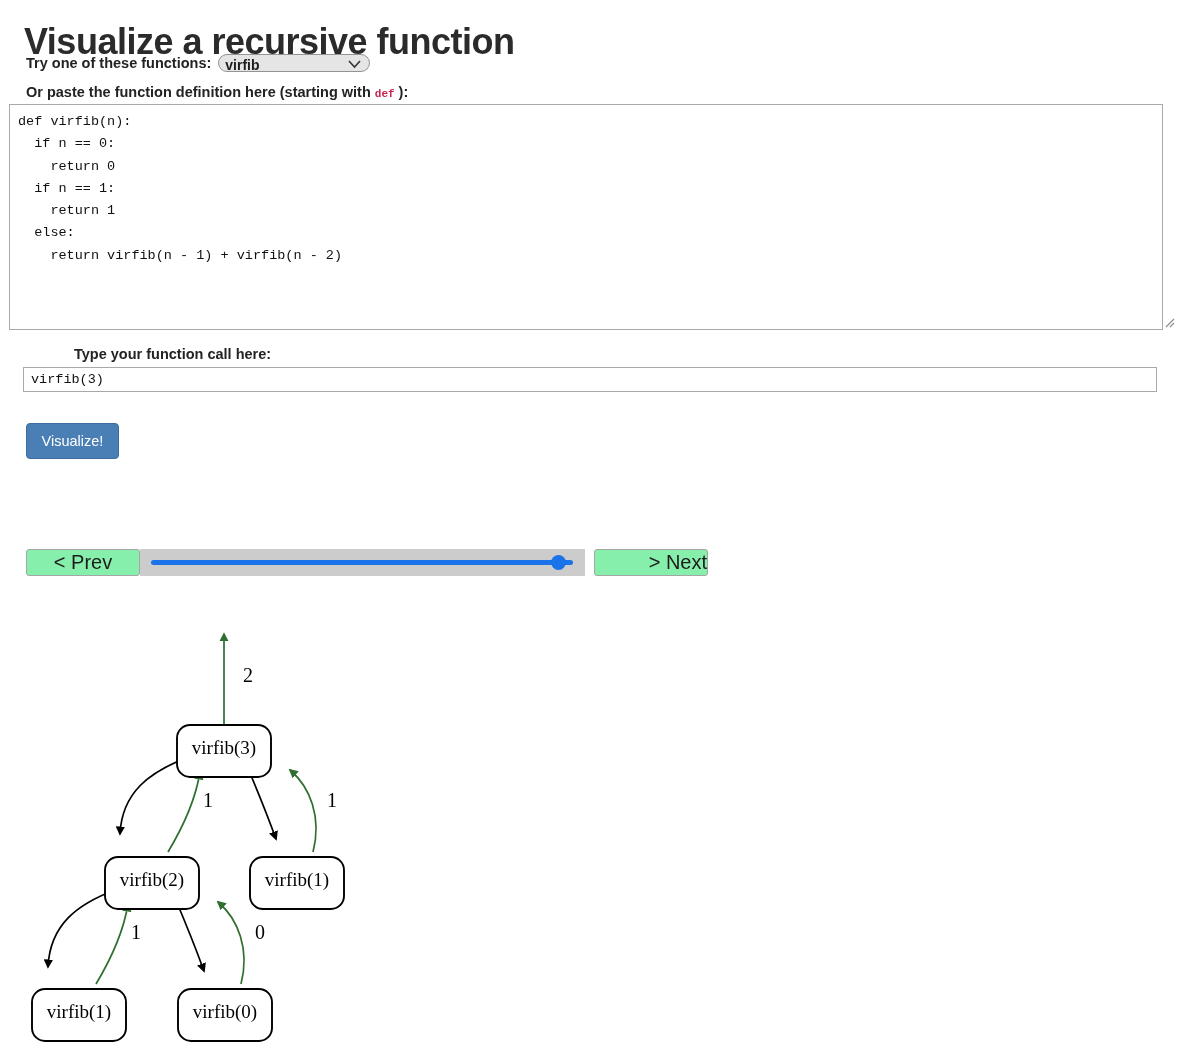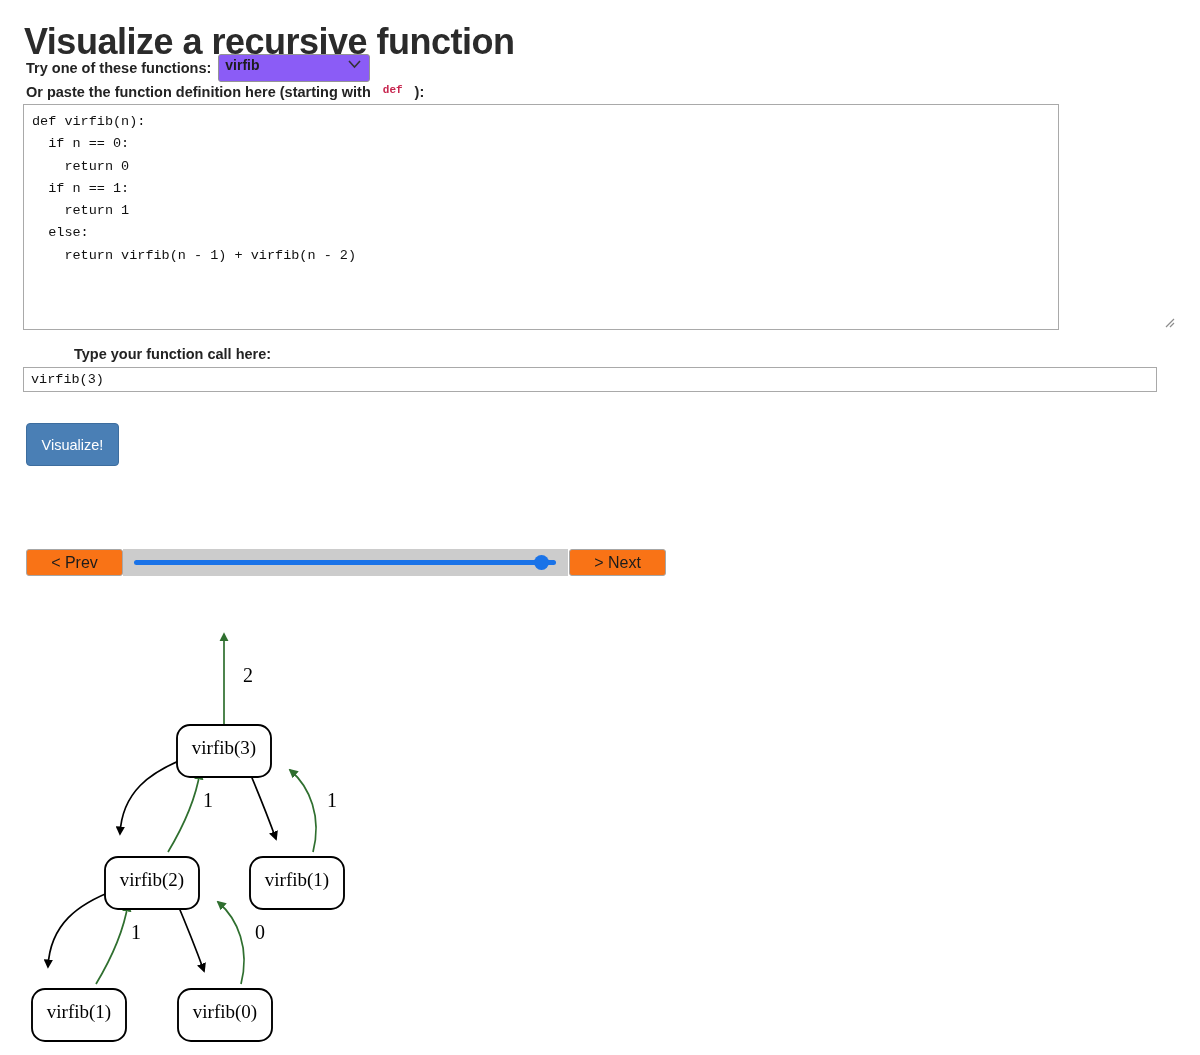--- a/index.html
+++ b/index.html
@@ -39,24 +39,24 @@
   .lbl-bold {
     font-size: 14.5px;
     font-weight: 700;
     color: #232323;
     white-space: nowrap;
   }
 
   .select-wrap {
     position: relative;
     width: 152px;
-    height: 28px;
+    height: 18px;
     border: 1px solid #949494;
-    border-radius: 3px;
-    background: #8b5cf6;
+    border-radius: 10px;
+    background: #e5e5e5;
     box-sizing: border-box;
   }
   .select-value {
     position: absolute;
     left: 6px;
     top: 2px;
     font-size: 14px;
     font-weight: 700;
     color: #1d1d1d;
     line-height: 17px;
@@ -67,36 +67,36 @@
     top: 5px;
     width: 13px;
     height: 9px;
   }
 
   .row-paste {
     position: absolute;
     left: 26px;
     top: 84px;
     display: flex;
-    align-items: flex-start;
-    gap: 8px;
+    align-items: flex-end;
+    gap: 0px;
   }
   .code-inline {
     font-family: "Liberation Mono", "DejaVu Sans Mono", monospace;
     font-size: 11px;
     font-weight: 700;
     color: #c7254e;
     padding: 0 4px;
   }
 
   .code-area {
     position: absolute;
-    left: 23px;
+    left: 9px;
     top: 104px;
-    width: 1036px;
+    width: 1154px;
     height: 226px;
     box-sizing: border-box;
     border: 1px solid #a9a9a9;
     background: #ffffff;
     font-family: "Liberation Mono", "DejaVu Sans Mono", monospace;
     font-size: 13.5px;
     line-height: 22.3px;
     color: #111111;
     padding: 6px 8px;
     white-space: pre;
@@ -135,47 +135,47 @@
     color: #111111;
     padding: 2px 7px;
     outline: none;
   }
 
   .btn-visualize {
     position: absolute;
     left: 26px;
     top: 423px;
     width: 93px;
-    height: 43px;
+    height: 36px;
     background: #4a7fb5;
     border: 1px solid #3d6d9e;
     border-radius: 4px;
     color: #ffffff;
     font-size: 14.5px;
     font-family: "Liberation Sans", sans-serif;
     cursor: pointer;
     padding: 0;
   }
 
   .stepper {
     position: absolute;
     left: 26px;
     top: 549px;
     display: flex;
     align-items: stretch;
     height: 27px;
   }
   .step-btn {
-    width: 97px;
+    width: 114px;
     height: 27px;
     box-sizing: border-box;
-    background: #f97316;
+    background: #86efac;
     border: 1px solid #a6a6a6;
     border-radius: 3px;
-    font-size: 16px;
+    font-size: 20px;
     color: #1c1c1c;
     font-family: "Liberation Sans", sans-serif;
     cursor: pointer;
     padding: 0;
   }
   .slider-wrap {
     width: 445px;
     height: 27px;
     background: #cccccc;
     position: relative;
@@ -192,21 +192,22 @@
   .slider-thumb {
     position: absolute;
     left: 411px;
     top: 6px;
     width: 15px;
     height: 15px;
     background: #1a73e8;
     border-radius: 50%;
   }
   .next-btn {
-    margin-left: 1px;
+    margin-left: 9px;
+    text-align: right;
   }
 
   .graph {
     position: absolute;
     left: 0;
     top: 612px;
     width: 480px;
     height: 443px;
   }
   .graph svg { display: block; }

